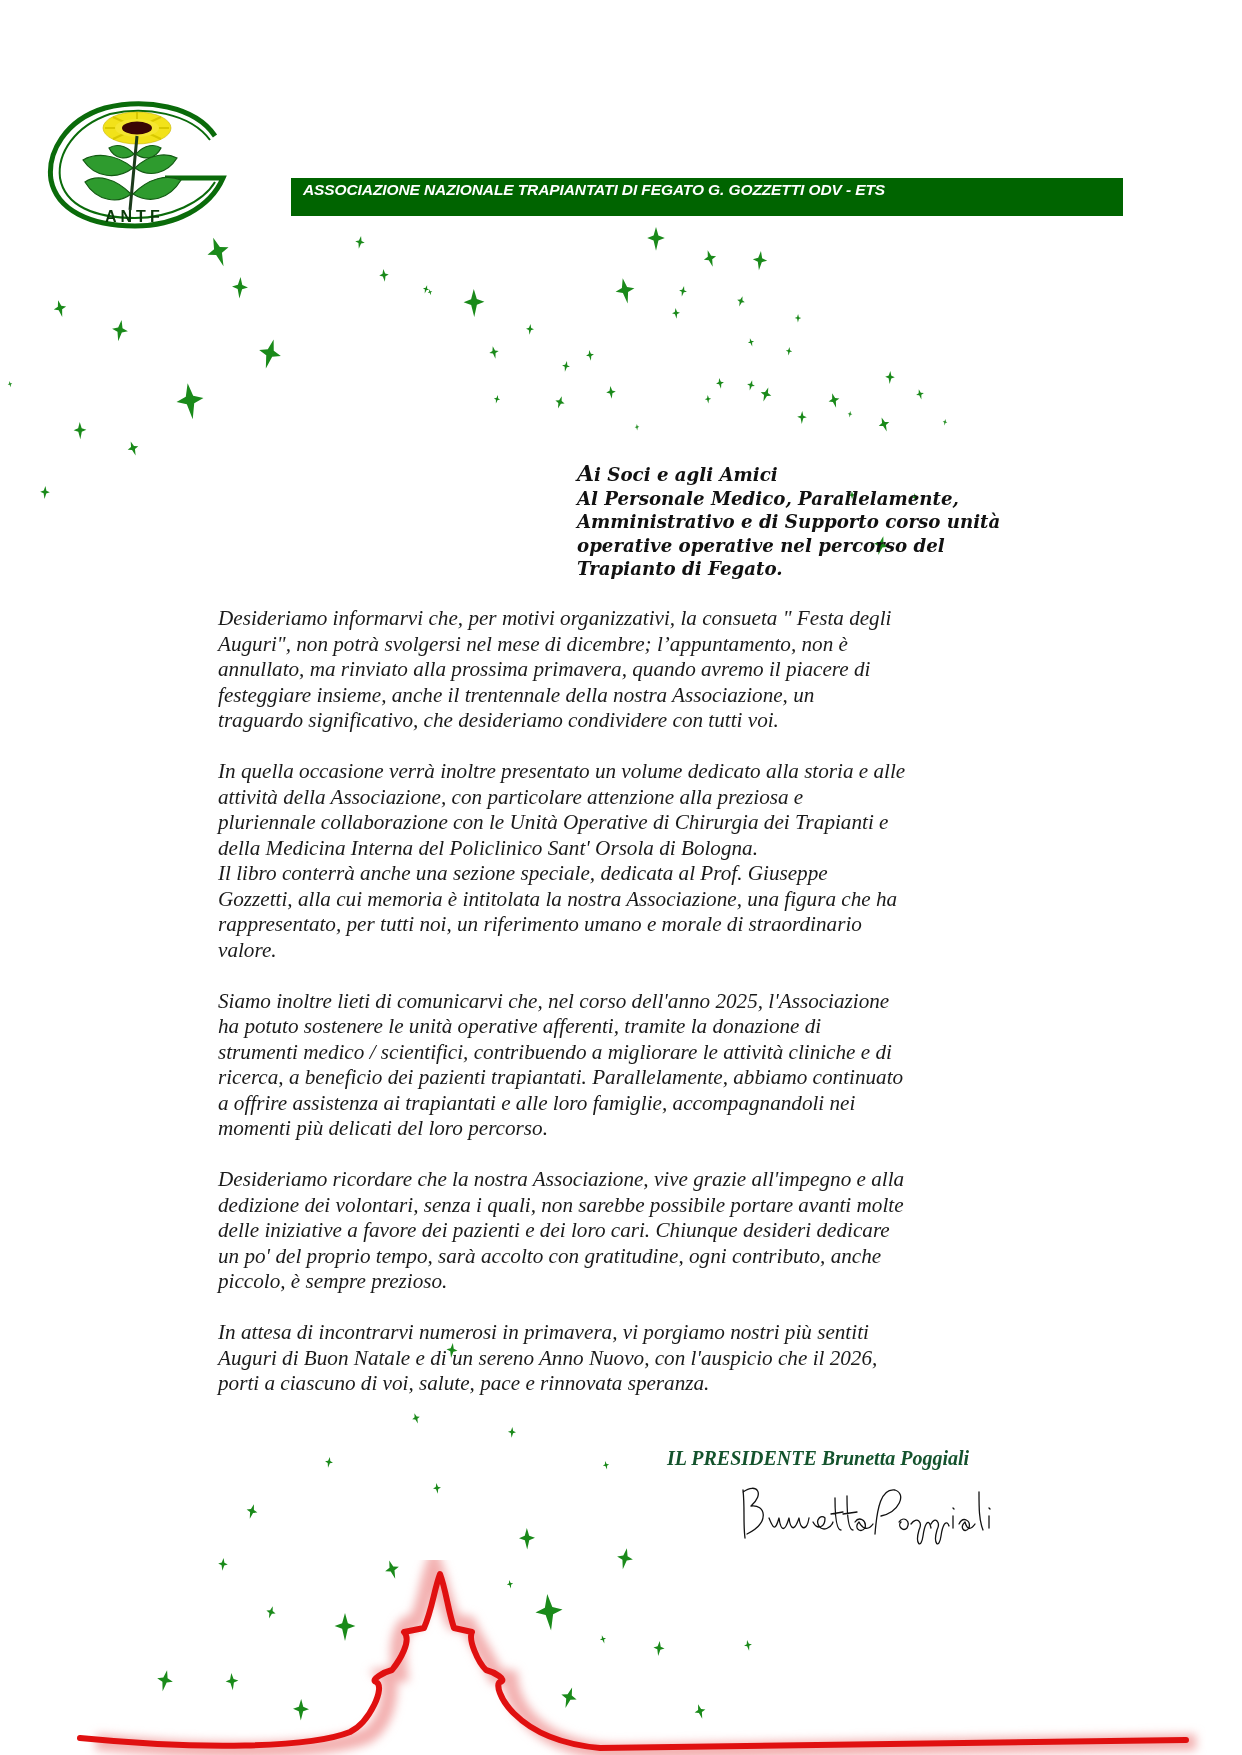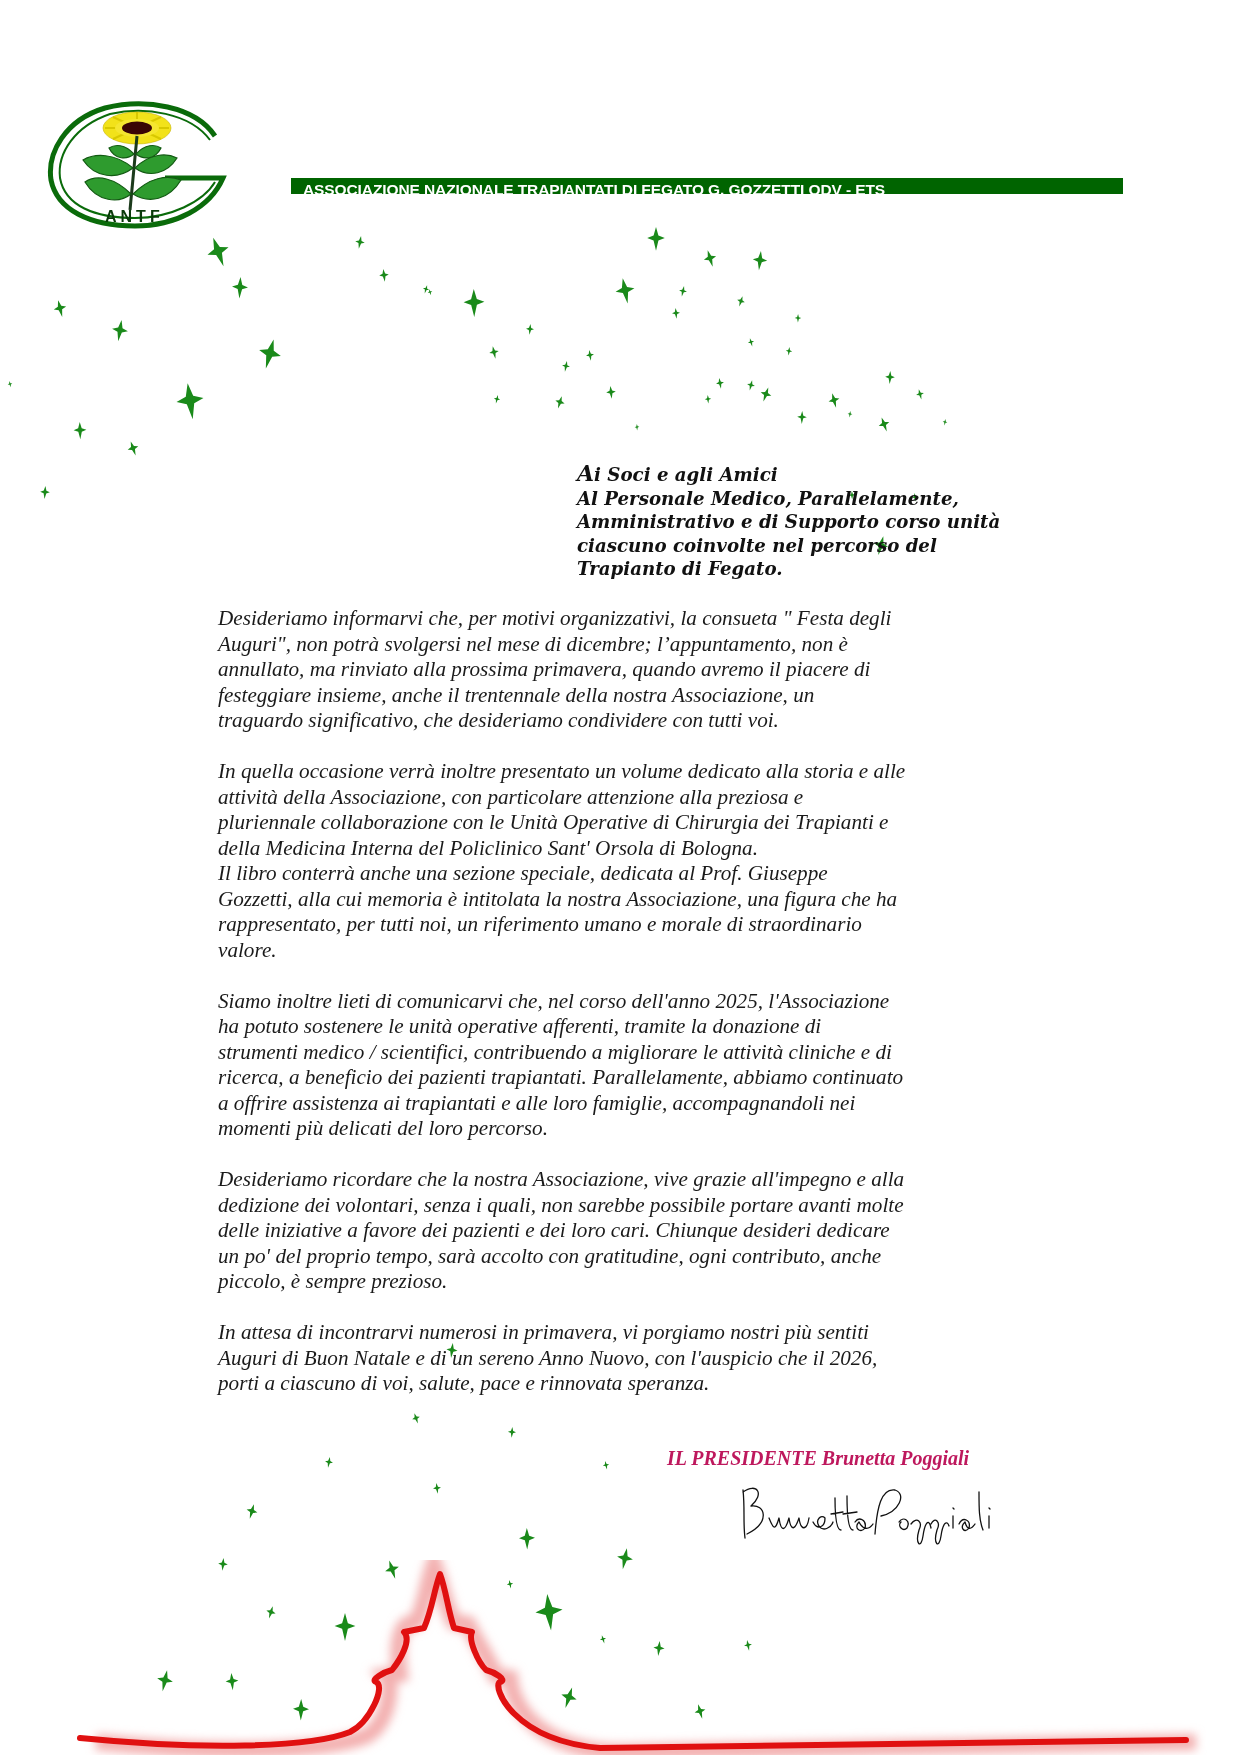--- a/index.html
+++ b/index.html
@@ -2,24 +2,24 @@
 <html><head>
 <meta charset="utf-8">
 <style>
   html, body { margin: 0; padding: 0; background: #ffffff; }
   body { width: 1242px; height: 1755px; position: relative; overflow: hidden; }
   .page { position: absolute; left: 0; top: 0; width: 1242px; height: 1755px; }
 
   .logo { position: absolute; left: 45px; top: 98px; width: 205px; height: 132px; }
 
   .banner {
-    position: absolute; left: 291px; top: 178px; width: 832px; height: 16px;
+    position: absolute; left: 291px; top: 178px; width: 832px; height: 38px;
     background: #006400; color: #ffffff;
     font-family: "Liberation Sans", sans-serif; font-weight: bold; font-size: 15.5px;
-    line-height: 24px; padding-left: 12px; box-sizing: border-box; letter-spacing: -0.1px;
+    line-height: 24px; padding-left: 12px; box-sizing: border-box; letter-spacing: -0.1px; font-style: italic;
   }
 
   .stars { position: absolute; left: 0; top: 0; width: 1242px; height: 1755px; pointer-events: none; }
 
   .recipients {
     position: absolute; left: 557px; top: 462px; width: 480px;
     font-family: "DejaVu Serif", serif; font-style: italic; font-weight: bold;
     font-size: 18.2px; line-height: 23.5px; color: #111; margin-left: 20px;
   }
   .recipients .big { font-size: 22px; }
@@ -28,21 +28,21 @@
     position: absolute; left: 218px; top: 606px; width: 860px;
     font-family: "Liberation Serif", serif; font-style: italic;
     font-size: 21.6px; line-height: 25.5px; color: #1a1a1a;
     transform: scaleX(0.98); transform-origin: left top;
   }
   .body-text p { margin: 0 0 25.5px 0; white-space: pre-line; }
 
   .signature-title {
     position: absolute; left: 667px; top: 1447px;
     font-family: "Liberation Serif", serif; font-style: italic; font-weight: bold;
-    font-size: 20px; color: #be185d;
+    font-size: 20px; color: #14532d;
   }
   .signature-img { position: absolute; left: 735px; top: 1478px; width: 270px; height: 75px; }
 
   .tree { position: absolute; left: 0; top: 1560px; width: 1242px; height: 195px; }
 </style>
 </head>
 <body>
 
 <div class="page">
 
@@ -148,21 +148,21 @@
       <path d="M569 1687 L571.2 1694.8 L577 1697 L571.2 1699.2 L569 1708.5 L566.8 1699.2 L561 1697 L566.8 1694.8 Z" fill="#1a8a1a" transform="rotate(18 569 1697)"></path>
       <path d="M301 1699 L303.2 1706.8 L309 1709 L303.2 1711.2 L301 1720.5 L298.8 1711.2 L293 1709 L298.8 1706.8 Z" fill="#1a8a1a" transform="rotate(1 301 1709)"></path>
       <path d="M700 1704 L701.54 1709.46 L705.6 1711 L701.54 1712.54 L700 1719.05 L698.46 1712.54 L694.4 1711 L698.46 1709.46 Z" fill="#1a8a1a" transform="rotate(-16 700 1711)"></path>
       <path d="M452 1343 L453.54 1348.46 L457.6 1350 L453.54 1351.54 L452 1358.05 L450.46 1351.54 L446.4 1350 L450.46 1348.46 Z" fill="#1a8a1a" transform="rotate(7 452 1350)"></path>
     </svg>
 
   <div class="recipients">
     <div><span class="big">A</span><span>i Soci e agli Amici</span></div>
     <div>Al Personale Medico, Parallelamente,</div>
     <div>Amministrativo e di Supporto corso unità</div>
-    <div>ciascuno coinvolte nel percorso del</div>
+    <div>operative operative nel percorso del</div>
     <div>Trapianto di Fegato.</div>
   </div>
 
   <div class="body-text">
     <p>Desideriamo informarvi che, per motivi organizzativi, la consueta " Festa degli
 Auguri", non potrà svolgersi nel mese di dicembre; l’appuntamento, non è
 annullato, ma rinviato alla prossima primavera, quando avremo il piacere di
 festeggiare insieme, anche il trentennale della nostra Associazione, un
 traguardo significativo, che desideriamo condividere con tutti voi.</p>
     <p>In quella occasione verrà inoltre presentato un volume dedicato alla storia e alle

